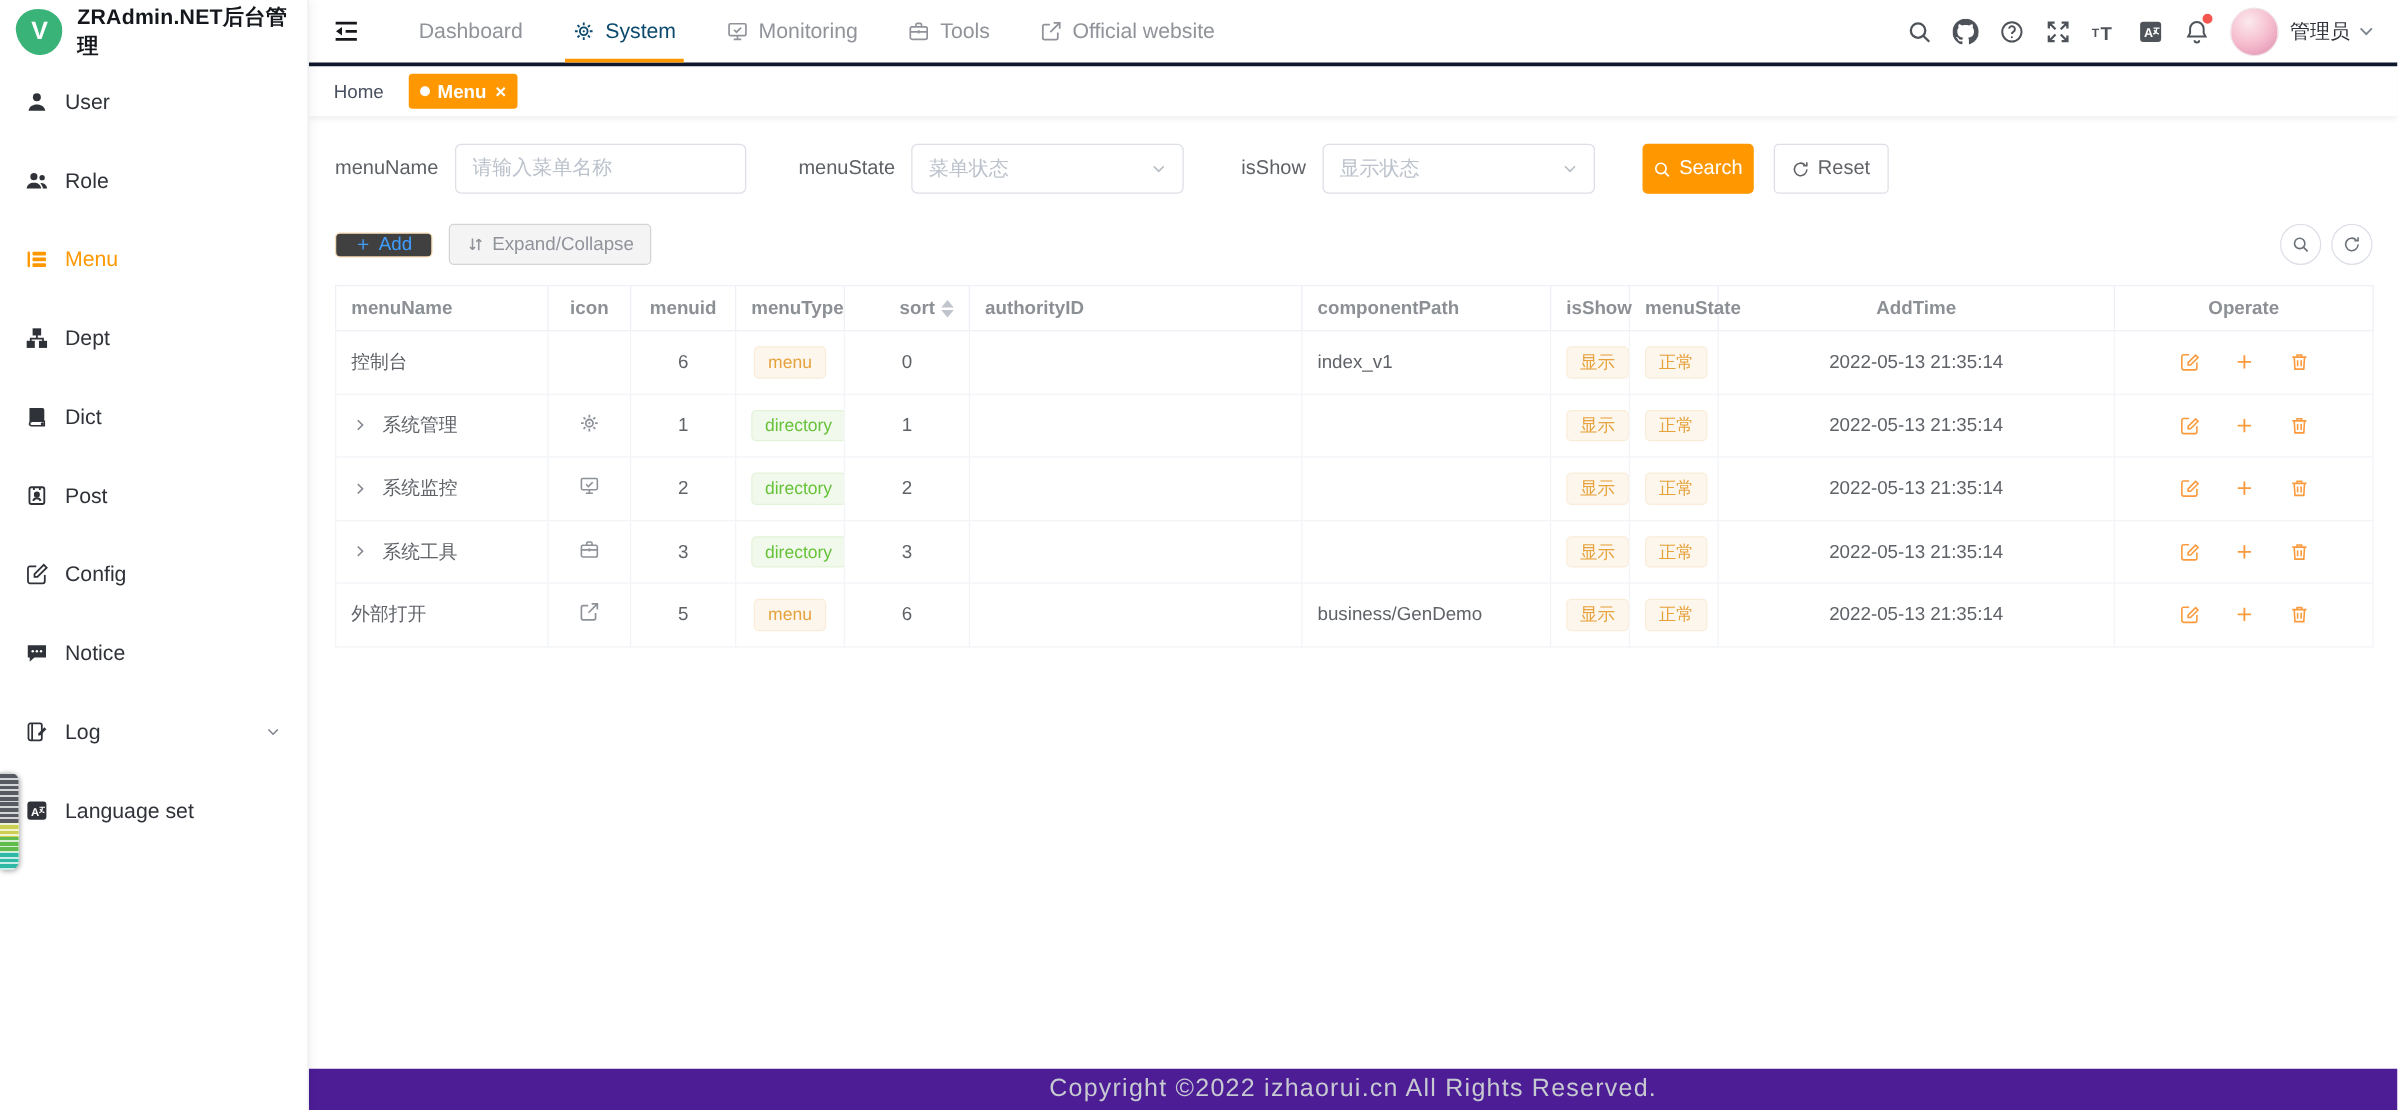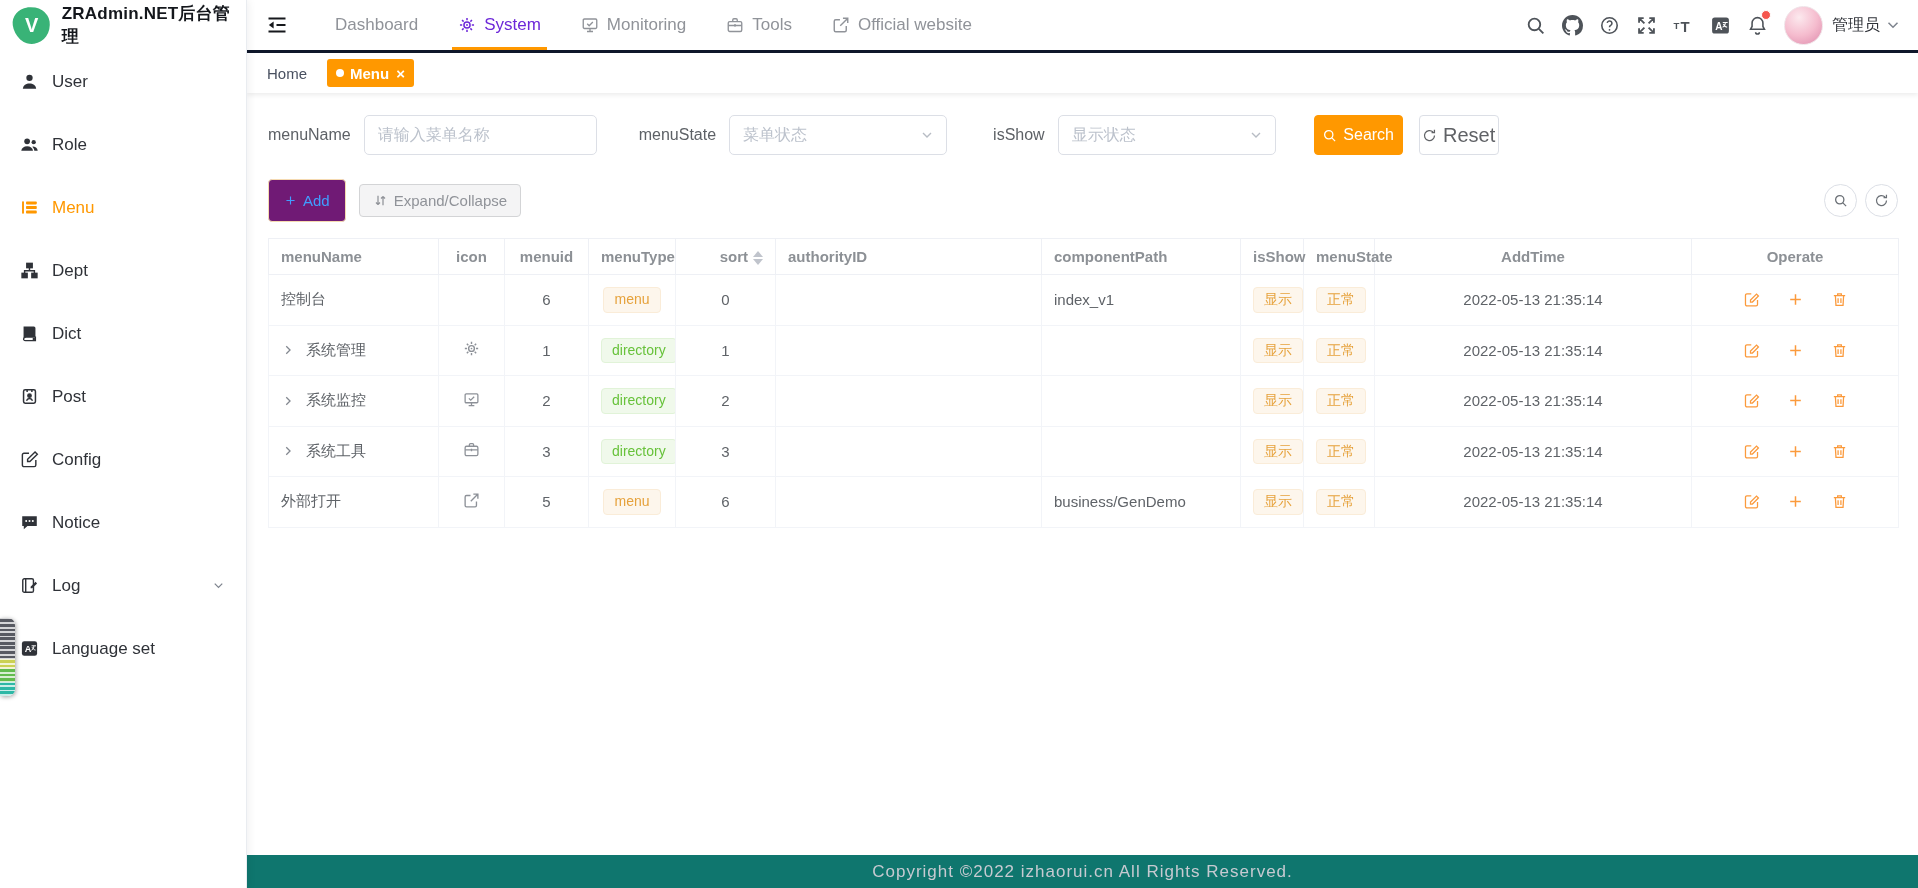--- a/index.html
+++ b/index.html
@@ -35,21 +35,21 @@
 
   
   .main{flex:1;display:flex;flex-direction:column;min-width:0;background:#fff}
   .navbar{height:50px;flex:0 0 50px;display:flex;align-items:center;padding:0 16px 0 18px;
           border-bottom:3px solid #0f172a;position:relative;z-index:4;background:#fff}
   .hamburger{width:24px;height:24px;color:#16181c;margin-right:26px;cursor:pointer}
   .topnav{display:flex;height:100%}
   .nav-item{display:flex;align-items:center;gap:8px;padding:0 20px;font-size:17px;color:#909399;
             height:100%;position:relative;cursor:pointer}
   .nav-item .icon{width:18px;height:18px}
-  .nav-item.active{color:#6d28d9}
+  .nav-item.active{color:#0c4a6e}
   .nav-item.active::after{content:"";position:absolute;left:14px;right:14px;bottom:0;height:3px;background:#ff9800}
   .nav-right{margin-left:auto;display:flex;align-items:center}
   #nav-tools{display:flex;align-items:center}
   .nav-tool{width:37px;height:50px;display:flex;align-items:center;justify-content:center;
             color:#4e5359;position:relative;cursor:pointer}
   .nav-tool .icon{width:21px;height:21px}
   .nav-dot{position:absolute;top:10px;right:5px;width:8px;height:8px;border-radius:50%;
            background:#f5564e;border:1px solid #fff}
   .avatar{width:37px;height:37px;border-radius:50%;margin:0 9px 0 8px;cursor:pointer;
           background:radial-gradient(circle at 38% 28%,#fce9ee,#f5bcce 52%,#e294b2 90%);
@@ -74,27 +74,27 @@
   .f-input::placeholder{color:#bcc2cc}
   .f-select{width:218px;height:40px;border:1px solid #dcdfe6;border-radius:5px;padding:0 11px 0 13px;
             display:flex;align-items:center;justify-content:space-between;box-sizing:border-box;
             font-size:16px;color:#bcc2cc;cursor:pointer;background:#fff}
   .sel-chev{width:16px;height:16px;color:#b7bcc4}
   .ml-gap1{margin-left:42px}.ml-gap2{margin-left:46px}
   .btn{display:inline-flex;align-items:center;justify-content:center;gap:6px;cursor:pointer;
        border-radius:4px;font-family:inherit}
   .btn-search{margin-left:38px;width:89px;height:40px;background:#ff9800;border:1px solid #ff9800;
               color:#fff;font-size:16px}
-  .btn-reset{margin-left:16px;width:80px;height:40px;background:#fff;border:1px solid #dcdfe6;
-             color:#606266;font-size:20px}
+  .btn-reset{margin-left:16px;width:92px;height:40px;background:#fff;border:1px solid #dcdfe6;
+             color:#606266;font-size:16px}
   .btn-ic{width:15px;height:15px}
 
   
   .toolbar{display:flex;align-items:center;margin-top:24px}
-  .btn-add{height:43px;padding:0 15px;background:#701a75;border:1px solid #f5dab1;color:#409eff;font-size:15px}
+  .btn-add{height:20px;padding:0 15px;background:#404040;border:1px solid #f5dab1;color:#409eff;font-size:15px}
   .btn-add .btn-ic{width:13px;height:13px}
   .btn-expand{height:33px;margin-left:13px;padding:0 13px;background:#f4f4f5;border:1px solid #d3d4d6;
               color:#909399;font-size:15px}
   .toolbar-right{margin-left:auto;display:flex;gap:8px}
   .circle-btn{width:33px;height:33px;border-radius:50%;border:1px solid #dcdfe6;background:#fff;
               display:flex;align-items:center;justify-content:center;color:#6b7076;cursor:pointer}
   .circle-btn .icon{width:15px;height:15px}
 
   
   table.grid{width:1630px;border-collapse:collapse;margin-top:16px;table-layout:fixed}
@@ -110,22 +110,22 @@
   .tag.success{color:#67c23a;background:#f0f9eb;border:1px solid #e1f3d8}
   .ops{display:flex;align-items:center;justify-content:center;gap:27px}
   .op{color:#fb9a3c;cursor:pointer;display:inline-flex}
   .op .icon{width:17px;height:17px}
   .caret{display:inline-flex;flex-direction:column;gap:2px;margin-left:5px;vertical-align:middle;cursor:pointer}
   .caret i{display:block;width:0;height:0;border-left:5px solid transparent;border-right:5px solid transparent}
   .caret .cu{border-bottom:6px solid #c0c4cc}
   .caret .cd{border-top:6px solid #c0c4cc}
 
   
-  .footer{height:33px;flex:0 0 33px;background:#0f766e;display:flex;align-items:center;justify-content:center;
-          font-size:17px;color:#c7cad1;letter-spacing:1px}
+  .footer{height:33px;flex:0 0 33px;background:#4c1d95;display:flex;align-items:center;justify-content:center;
+          font-size:20px;color:#c7cad1;letter-spacing:1px}
 </style>
 </head>
 <body>
 
 <div class="app">
 
   <aside class="sidebar">
     <div class="logo">
       <div class="logo-mark">
           <span>V</span>

